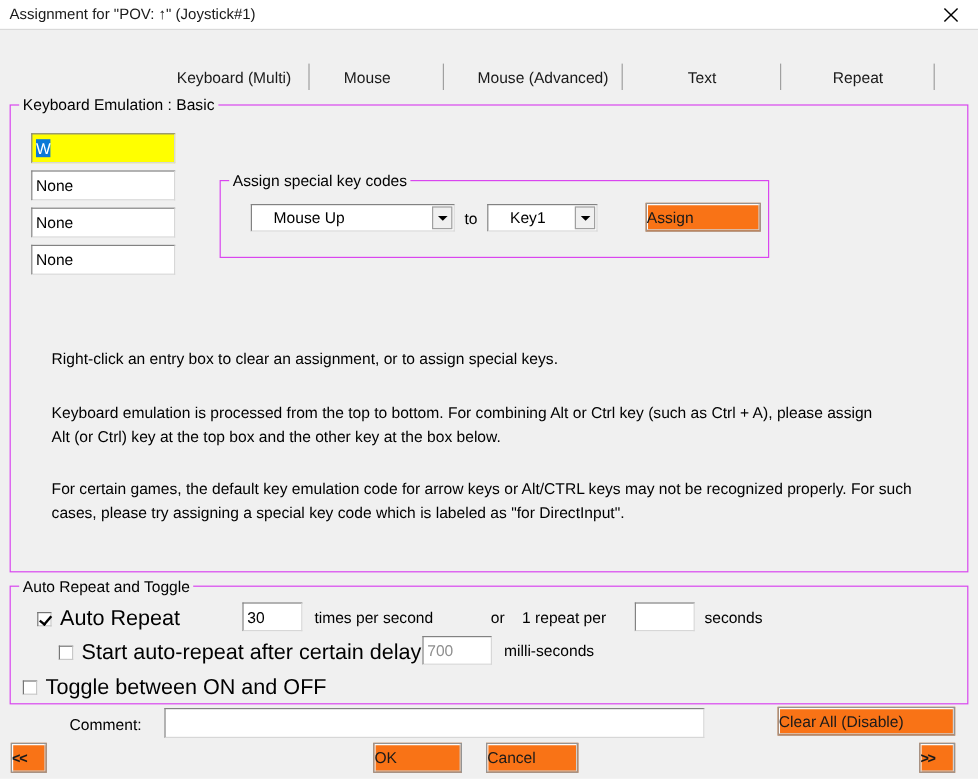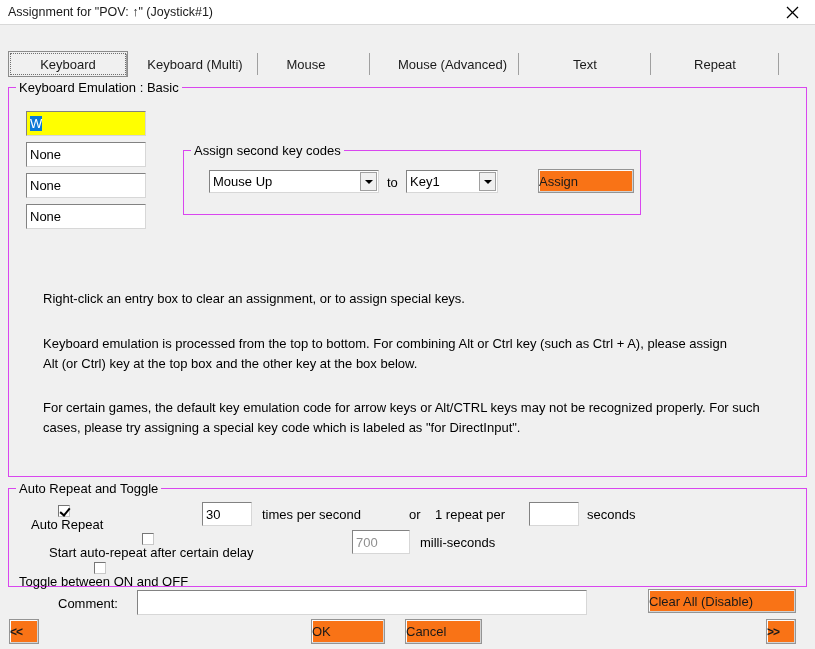--- a/index.html
+++ b/index.html
@@ -118,21 +118,21 @@
   .combo {
     position: absolute;
     background: #ffffff;
     border-top: 1px solid #828282;
     border-left: 1px solid #828282;
     border-right: 1px solid #d7d7d7;
     border-bottom: 1px solid #d7d7d7;
     font-size: 13px;
     color: #000;
     display: flex; align-items: center;
-    padding-left: 3px;
+    padding-left: 18px;
     white-space: nowrap;
     cursor: default;
   }
   .combo .arrowbtn {
     position: absolute; right: 1px; top: 1px; bottom: 1px;
     width: 17px;
     background: #f0f0f0;
     border: 1px solid #a0a0a0;
     display: flex; align-items: center; justify-content: center;
   }
@@ -167,24 +167,23 @@
     font-size: 13px;
     color: #000;
     white-space: nowrap;
   }
   .stext.wrap { white-space: normal; }
 
   
   .cbrow {
     position: absolute;
     display: flex; align-items: center;
-    font-size: 13px; color: #000;
-    white-space: nowrap;
-    cursor: default;
-    flex-direction: column;
+    font-size: 18px; color: #000;
+    white-space: nowrap;
+    cursor: default;
   }
   .cbbox {
     width: 12px; height: 12px;
     background: #fff;
     border-top: 1px solid #767676;
     border-left: 1px solid #767676;
     border-right: 1px solid #c8c8c8;
     border-bottom: 1px solid #c8c8c8;
     margin-right: 7px;
     position: relative;
@@ -210,23 +209,20 @@
       <line x1="1" y1="1" x2="12" y2="12" stroke="#000" stroke-width="1.2"></line>
       <line x1="12" y1="1" x2="1" y2="12" stroke="#000" stroke-width="1.2"></line>
     </svg>
   </div>
 </div>
 
 <div class="client">
 
 
   <div class="tabstrip">
-    <div class="tab selected sep" style="left:4px; width:120px;">
-      <span>Keyboard</span>
-    </div>
     <div class="tab sep" style="left:128px; width:126px;">
       <span>Keyboard (Multi)</span>
     </div>
     <div class="tab sep" style="left:238px; width:128px;">
       <span>Mouse</span>
     </div>
     <div class="tab sep" style="left:382px; width:133px;">
       <span>Mouse (Advanced)</span>
     </div>
     <div class="tab sep" style="left:515px; width:132px;">
@@ -247,21 +243,21 @@
       <span>None</span>
     </div>
     <div class="textbox" style="left:17px; top:85px; width:120px; height:25px;">
       <span>None</span>
     </div>
     <div class="textbox" style="left:17px; top:116px; width:120px; height:25px;">
       <span>None</span>
     </div>
 
     <div class="groupbox" style="left:174px; top:62px; width:458px; height:65px;">
-      <div class="gb-title">Assign second key codes</div>
+      <div class="gb-title">Assign special key codes</div>
 
       <div class="combo" style="left:25px; top:19px; width:170px; height:23px;">
         <span>Mouse Up</span>
         <span class="arrowbtn">
             <i></i>
           </span>
       </div>
 
       <div class="stext" style="left:203px; top:24px;">to</div>
 

